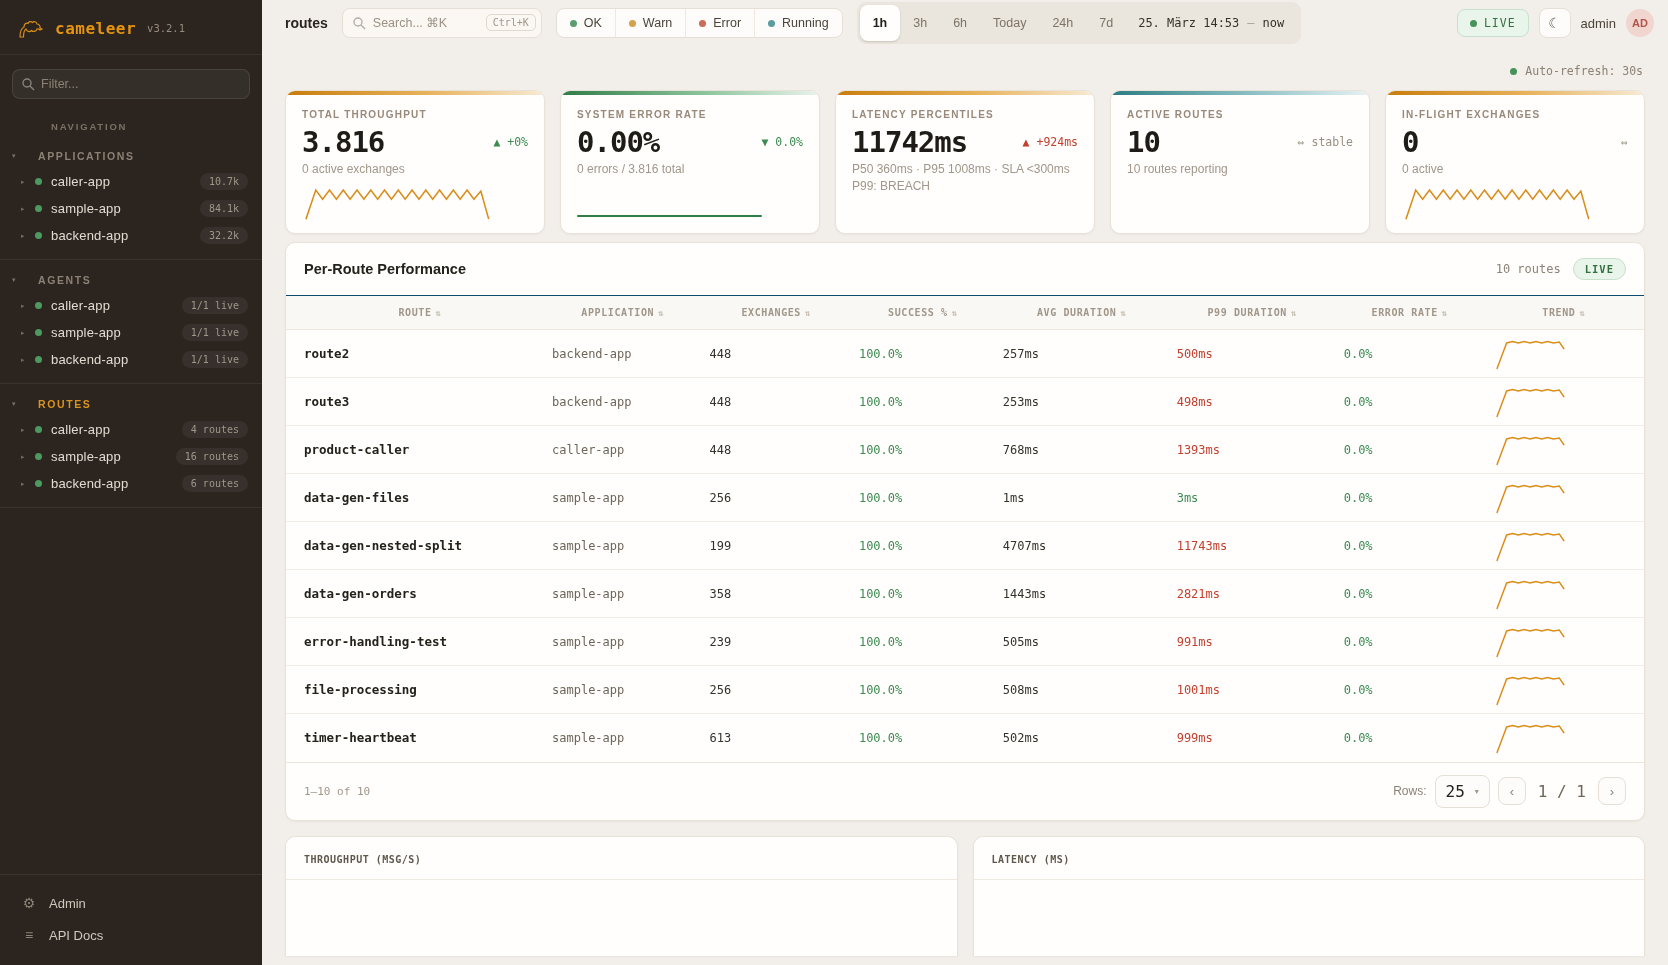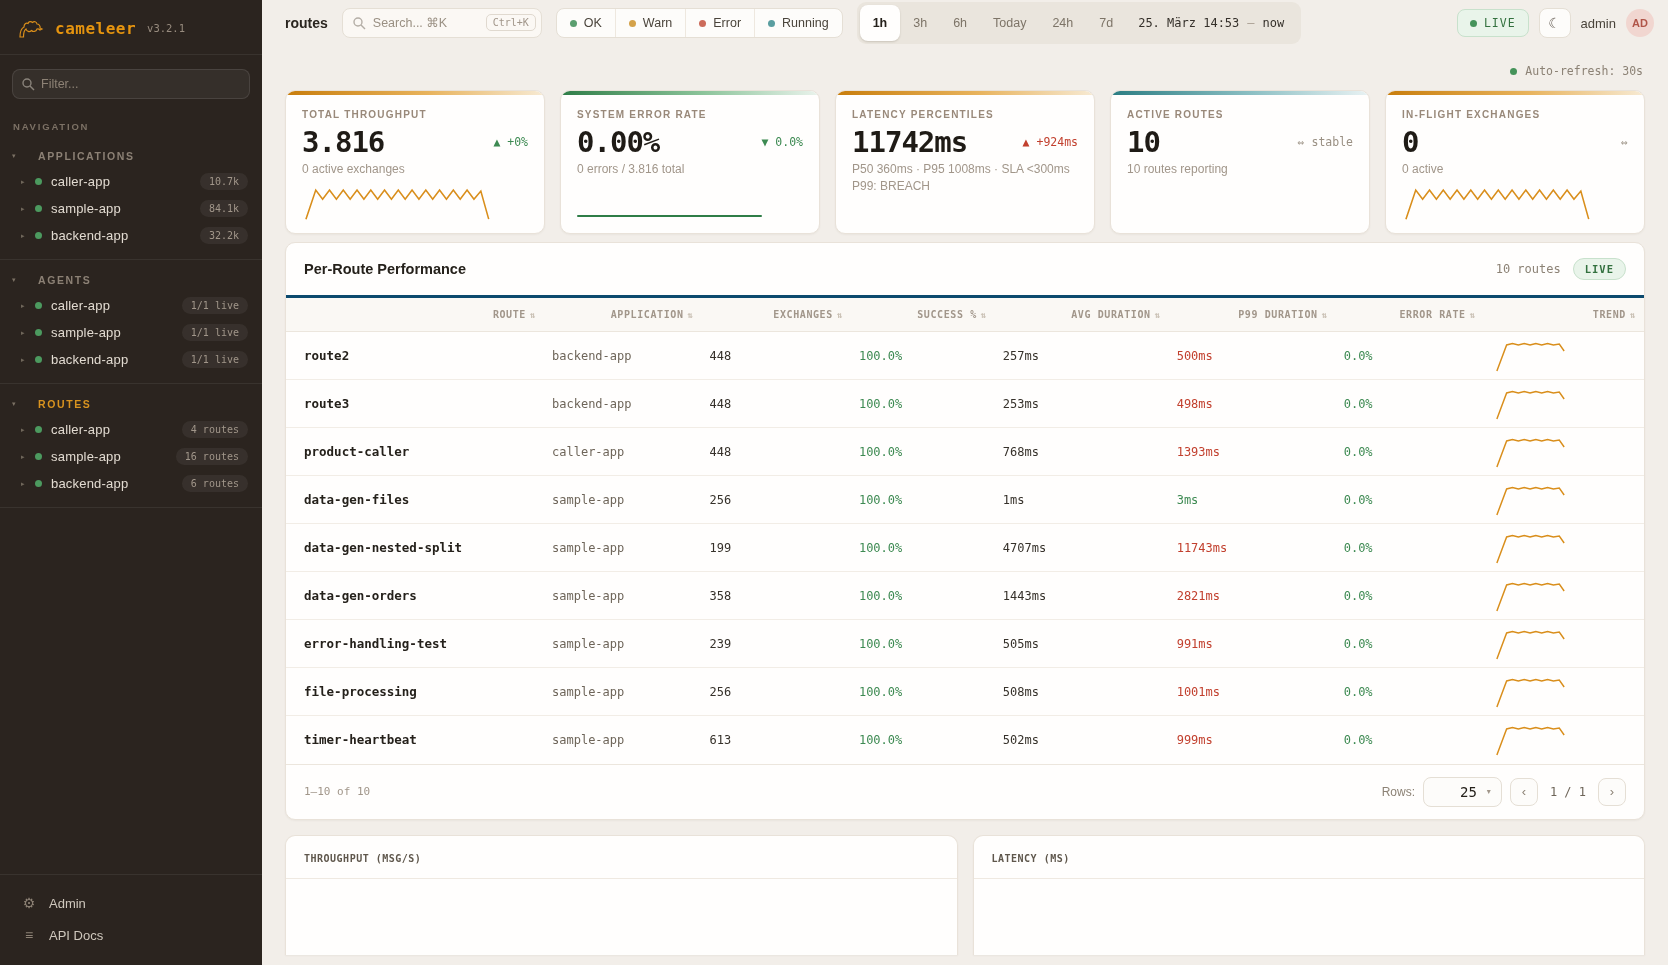--- a/index.html
+++ b/index.html
@@ -10,21 +10,21 @@
   
   .sidebar { width:262px; min-width:262px; background:#2b241f; color:#ddd6cc; display:flex; flex-direction:column; }
   .logo-row { display:flex; align-items:center; gap:9px; padding:16px 16px 14px 16px; border-bottom:1px solid rgba(255,255,255,0.07); }
   .logo-mark { width:30px; height:24px; }
   .logo-name { font-family:"DejaVu Sans Mono", monospace; font-weight:bold; font-size:16px; color:#e5940f; letter-spacing:0.5px; }
   .logo-ver { font-family:"DejaVu Sans Mono", monospace; font-size:10.5px; color:#978b7e; margin-left:2px; }
   .filter-wrap { margin:14px 12px 6px 12px; position:relative; }
   .filter-wrap svg { position:absolute; left:9px; top:8px; opacity:0.55; }
   .filter-input { width:100%; height:30px; background:rgba(255,255,255,0.05); border:1px solid rgba(255,255,255,0.10); border-radius:8px; color:#ddd6cc; font-size:12.5px; padding:0 10px 0 28px; outline:none; }
   .filter-input::placeholder { color:#8d8275; }
-  .nav-label { font-size:9.5px; letter-spacing:1.8px; color:#7c7165; padding:16px 16px 4px 13px; font-weight:bold; }
+  .nav-label { font-size:9.5px; letter-spacing:1.8px; color:#7c7165; padding:16px 16px 4px 13px; font-weight:bold;margin-left:38px; }
   .nav-section { padding:8px 0 10px 0; border-bottom:1px solid rgba(255,255,255,0.07); }
   .section-header { display:flex; align-items:center; gap:16px; padding:6px 16px 6px 12px; cursor:pointer; }
   .section-caret { font-size:7px; color:#7c7165; width:10px; }
   .section-title { font-size:10.5px; font-weight:bold; letter-spacing:1.6px; color:#8c8175; }
   .section-title.accent { color:#d9931f; }
   .nav-item { display:flex; align-items:center; padding:5px 14px 5px 21px; cursor:pointer; }
   .item-caret { font-size:7px; color:#6f665a; width:14px; }
   .status-dot { width:7px; height:7px; border-radius:50%; background:#4c9a5f; margin-right:9px; }
   .item-label { font-size:13px; color:#e2dbd1; letter-spacing:0.2px; }
   .item-badge { margin-left:auto; font-family:"DejaVu Sans Mono", monospace; font-size:10px; color:#a1968a; background:rgba(255,255,255,0.06); border-radius:999px; padding:3px 9px; }
@@ -81,40 +81,40 @@
   .flatline { margin-top:auto; margin-bottom:4px; width:82%; height:2px; background:#2f7d47; border-radius:2px; }
 
   
   .table-card { margin-top:8px; background:#fffefd; border:1px solid #e9e2d9; border-radius:10px; overflow:hidden; box-shadow:0 1px 2px rgba(80,65,40,0.05); }
   .table-head { display:flex; align-items:center; padding:15px 18px; }
   .table-title { font-size:14.5px; font-weight:bold; color:#25211b; }
   .table-head-right { margin-left:auto; display:flex; align-items:center; gap:12px; }
   .routes-count { font-family:"DejaVu Sans Mono", monospace; font-size:12px; color:#8c8275; }
   .live-badge { background:#e9f4ea; border:1px solid #c8e1cc; border-radius:999px; padding:4px 11px; font-family:"DejaVu Sans Mono", monospace; font-size:10.5px; letter-spacing:1px; color:#33713f; font-weight:bold; }
   table { width:100%; border-collapse:collapse; table-layout:fixed; }
-  thead th { background:#faf8f4; border-top:3px solid #0c4a6e; border-bottom:1px solid #ece6dd; font-family:"DejaVu Sans Mono", monospace; font-size:10px; font-weight:bold; letter-spacing:0.6px; color:#a1968a; text-align:right; padding:11px 8px; cursor:pointer; }
+  thead th { background:#faf8f4; border-top:1px solid #0c4a6e; border-bottom:1px solid #ece6dd; font-family:"DejaVu Sans Mono", monospace; font-size:10px; font-weight:bold; letter-spacing:0.6px; color:#a1968a; text-align:center; padding:11px 8px; cursor:pointer; }
   thead th:first-child { padding-left:18px; }
   .sort-ic { color:#c8bfb2; margin-left:4px; font-size:9px; }
   tbody td { border-top:1px solid #f2ede6; padding:0 8px; height:48px; font-family:"DejaVu Sans Mono", monospace; font-size:12px; color:#36312a; }
   tbody tr:first-child td { border-top:0; }
   td.c-route { padding-left:18px; color:#25211b; font-weight:bold; font-size:12.5px; }
   td.c-app { color:#6e6559; }
   td .good { color:#3d8a52; }
   td .bad { color:#c2402e; }
   .trend-svg { width:78px; height:36px; display:block; }
 
   .pager { display:flex; align-items:center; padding:12px 18px; border-top:1px solid #ece6dd;gap:24px; }
   .pager-range { font-family:"DejaVu Sans Mono", monospace; font-size:11px; color:#a1968a; }
   .pager-right { margin-left:auto; display:flex; align-items:center; gap:8px; }
   .rows-label { font-size:12px; color:#8c8275; }
   .rows-select { display:flex; align-items:center; gap:10px; background:#fdfcfa; border:1px solid #e5dfd5; border-radius:8px; padding:6px 10px; cursor:pointer; }
-  .rows-select .val { font-family:"DejaVu Sans Mono", monospace; font-size:14px; color:#25211b;margin-left:26px; }
+  .rows-select .val { font-family:"DejaVu Sans Mono", monospace; font-size:16px; color:#25211b; }
   .rows-select .car { font-size:8px; color:#a1968a; }
   .page-btn { width:28px; height:28px; border:1px solid #e5dfd5; background:#fdfcfa; border-radius:8px; color:#8c8275; font-size:13px; cursor:pointer; line-height:1; }
-  .page-ind { font-family:"DejaVu Sans Mono", monospace; font-size:12px; color:#6e6559; padding:0 4px; }
+  .page-ind { font-family:"DejaVu Sans Mono", monospace; font-size:16px; color:#6e6559; padding:0 4px; }
 
   
   .charts-grid { display:grid; grid-template-columns:1fr 1fr; gap:15px; margin-top:15px; }
   .chart-card { background:#fffefd; border:1px solid #e9e2d9; border-radius:10px 10px 0 0; border-bottom:0; height:120px; box-shadow:0 1px 2px rgba(80,65,40,0.05); }
   .chart-title { font-family:"DejaVu Sans Mono", monospace; font-size:10px; font-weight:bold; letter-spacing:0.5px; color:#5f574c; padding:17px 18px 14px 18px; border-bottom:1px solid #efe9e1; }
 </style>
 </head>
 <body>
 
 <div class="app">

